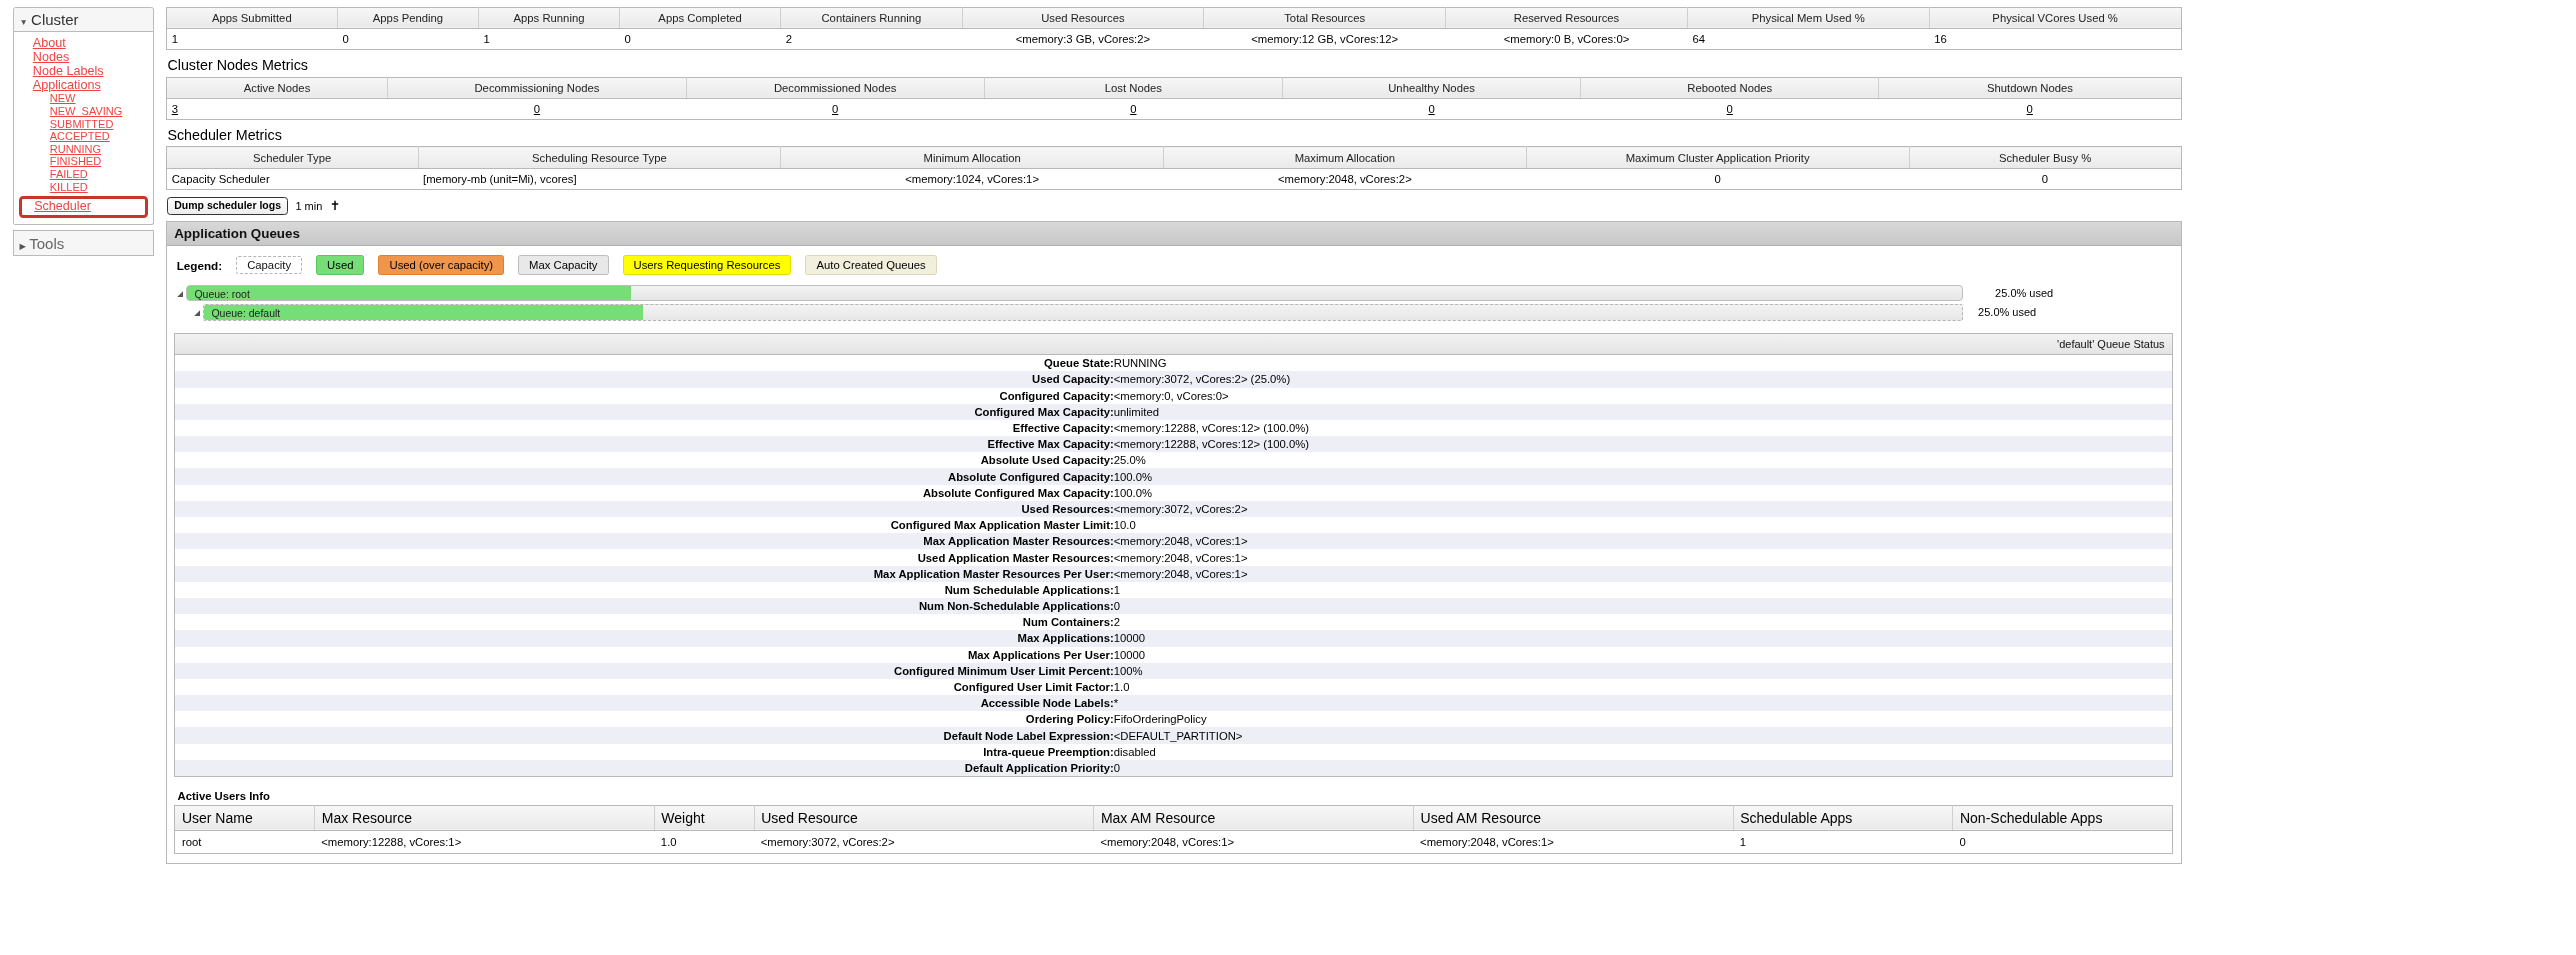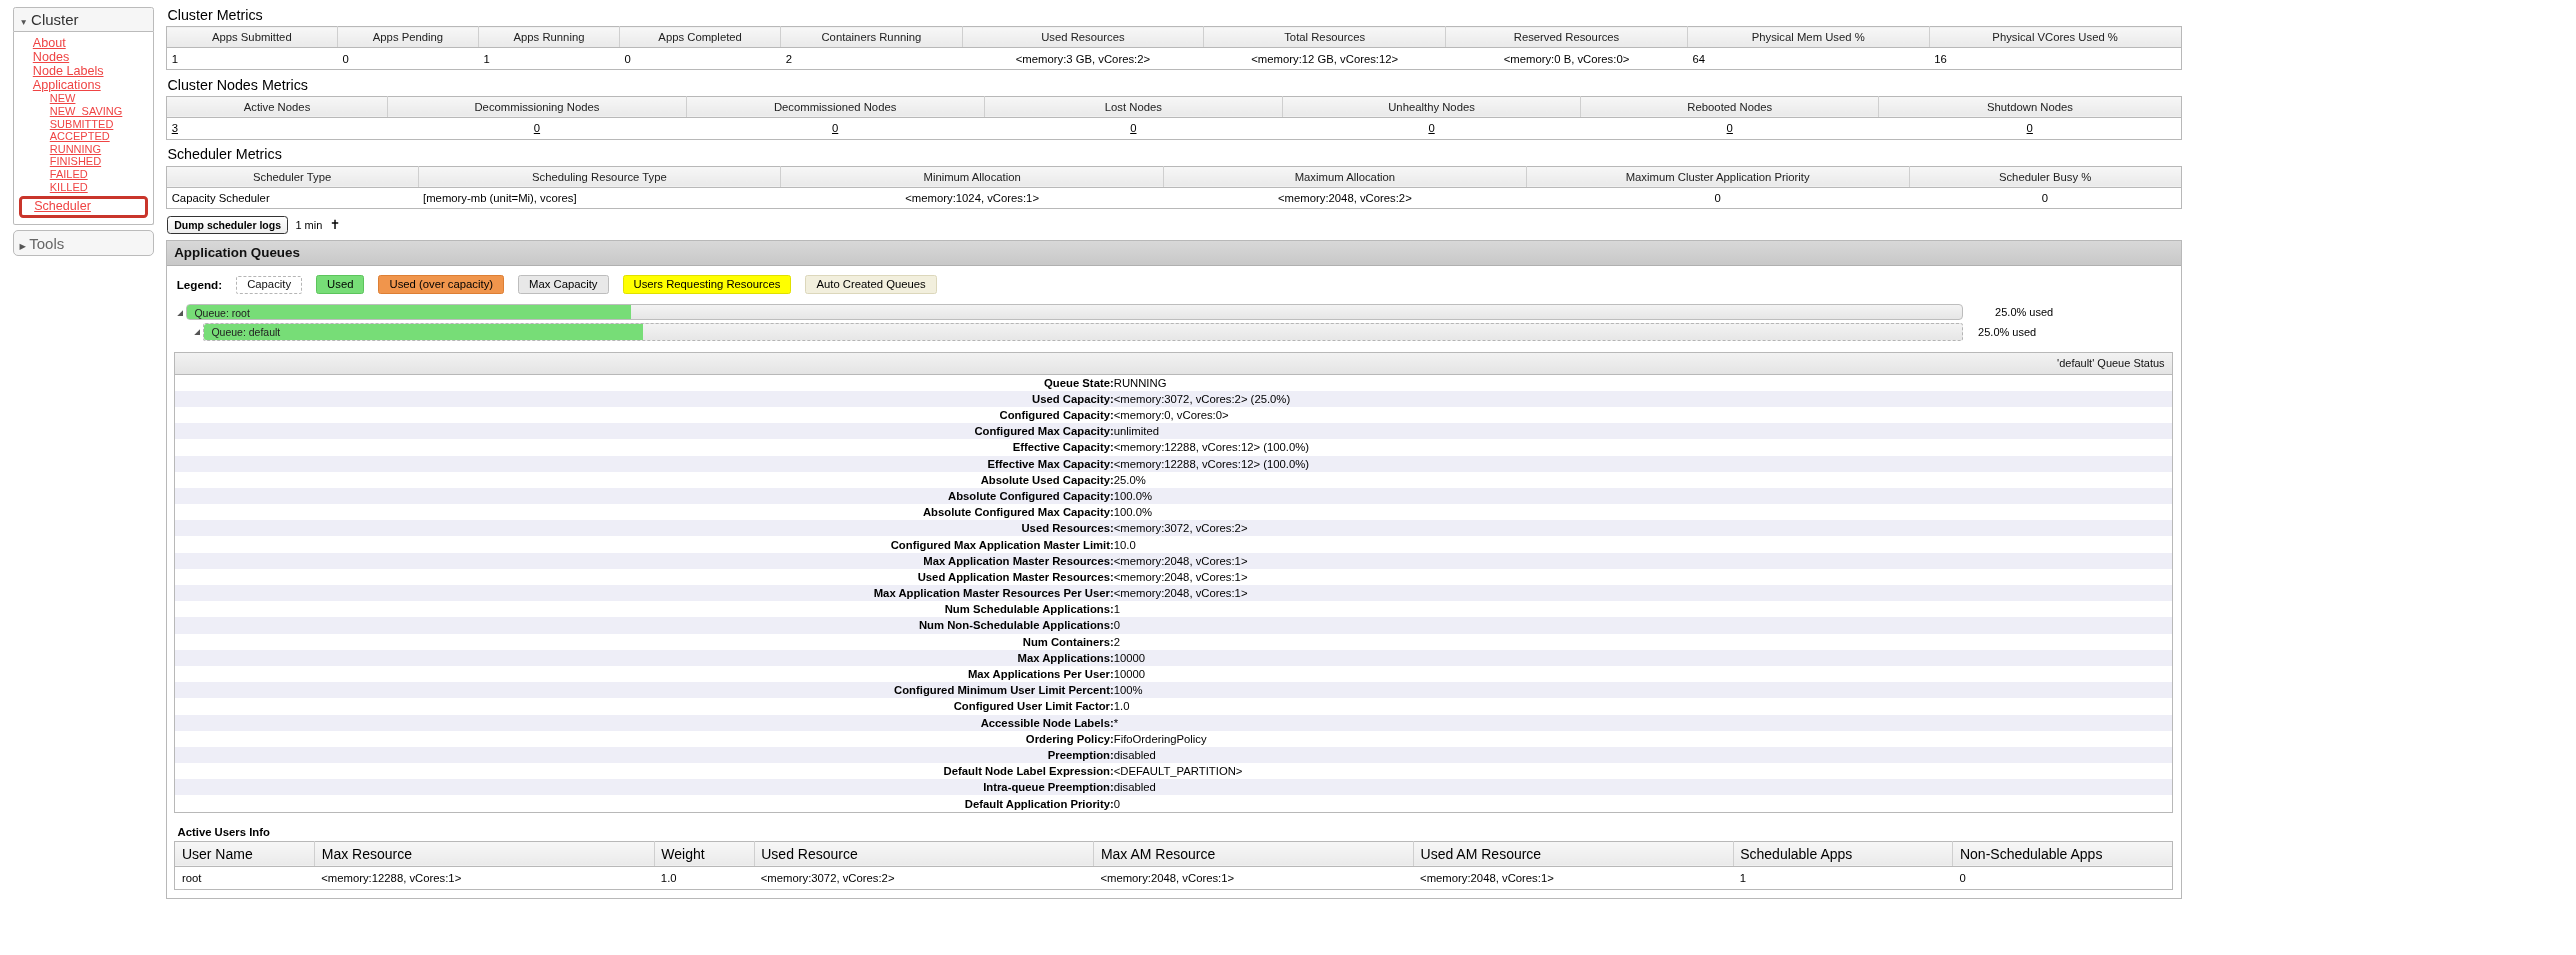--- a/index.html
+++ b/index.html
@@ -22,21 +22,21 @@
   }
   .nav-block { margin-bottom: 5px; }
   .nav-head {
     border: 0.8px solid #bbb;
     background: #f6f6f6;
     padding: 3.4px 5px;
     font-size: 15px;
     color: #333;
     border-radius: 2.5px 2.5px 0 0;
   }
-  .nav-head.collapsed { border-radius: 5px; color:#666; }
+  .nav-head.collapsed { border-radius: 0; color:#666; }
   .nav-arrow { font-size: 8.4px; color:#555; margin-right: 3.4px; display:inline-block; }
   .nav-body {
     border: 0.8px solid #bbb;
     border-top: none;
     background: #fff;
     padding: 3.4px 3.4px 5px 3.4px;
     border-radius: 0 0 2.5px 2.5px;
   }
   .nav-link {
     display: block;
@@ -263,21 +263,20 @@
     </div>
     <div class="nav-block">
       <div class="nav-head collapsed">
         <span class="nav-arrow">▶</span><span>Tools</span>
       </div>
     </div>
   </div>
 
   <div class="main">
 
-    <div class="sec-title">Cluster Metrics</div>
     <table class="yt">
       <colgroup>
         <col style="width:8.5%">
           <col style="width:7%">
           <col style="width:7%">
           <col style="width:8%">
           <col style="width:9%">
         <col style="width:12%">
           <col style="width:12%">
           <col style="width:12%">
@@ -513,24 +512,20 @@
                 </tr>
                 <tr>
                   <td class="qs-k">Accessible Node Labels:</td>
                   <td class="qs-v">*</td>
                 </tr>
                 <tr>
                   <td class="qs-k">Ordering Policy:</td>
                   <td class="qs-v">FifoOrderingPolicy</td>
                 </tr>
                 <tr>
-                  <td class="qs-k">Preemption:</td>
-                  <td class="qs-v">disabled</td>
-                </tr>
-                <tr>
                   <td class="qs-k">Default Node Label Expression:</td>
                   <td class="qs-v">&lt;DEFAULT_PARTITION&gt;</td>
                 </tr>
                 <tr>
                   <td class="qs-k">Intra-queue Preemption:</td>
                   <td class="qs-v">disabled</td>
                 </tr>
                 <tr>
                   <td class="qs-k">Default Application Priority:</td>
                   <td class="qs-v">0</td>

